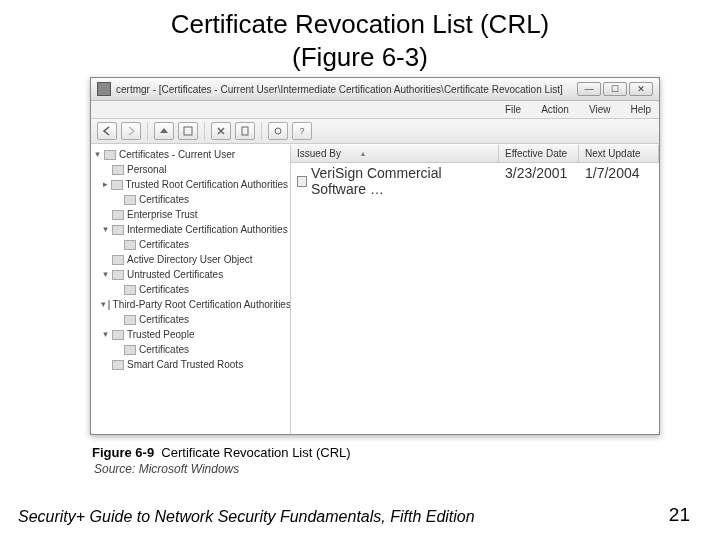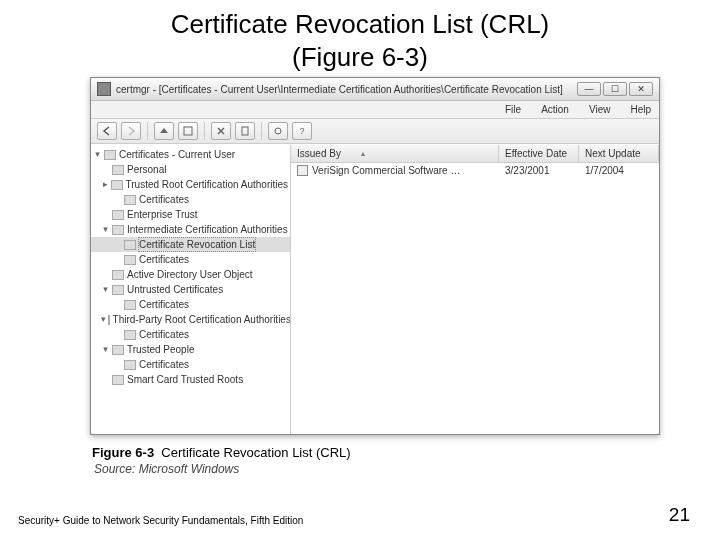--- a/index.html
+++ b/index.html
@@ -117,41 +117,42 @@
   .col {
     padding: 3px 6px;
     border-right:1px solid #ccc;
     font-size:10px;
   }
   .c1{flex:1;display:flex;align-items:center;gap:20px;}
   .c2{width:80px;}
   .c3{width:80px;}
   .rows{flex:1;}
   .row{display:flex;padding:2px 0;}
-  .row .cell{padding:0 6px;font-size:10px;}
+  .row .cell{padding:0 6px;font-size:14px;}
   .row .cell.c1f{flex:1;display:flex;align-items:center;gap:4px;}
   .row .cell.c2f{width:80px;}
   .row .cell.c3f{width:80px;}
   .cert-icon{width:11px;height:11px;border:1px solid #888;background:#eee;}
   .sort-caret{font-size:8px;color:#777;}
   .caption {
     margin: 10px 0 2px 92px;
     font-size: 13px;
   }
   .caption .fignum{font-weight:bold;}
   .source {
     margin: 0 0 0 94px;
     font-size: 12px;
     font-style: italic;
     color:#444;
   }
   .footer-left {
     position:absolute;
     left: 18px; bottom: 14px;
-    font-size: 10px;
+    font-size: 16px;
+    font-style: italic;
   }
   .footer-right {
     position:absolute;
     right: 30px; bottom: 14px;
     font-size: 19px;
   }
   svg{display:block;}
 </style>
 </head>
 <body>
@@ -245,25 +246,20 @@
         <div class="node ind1">
           <span class="tw"></span>
           <span class="fi"></span>
           <span class="lbl">Enterprise Trust</span>
         </div>
         <div class="node ind1">
           <span class="tw">▾</span>
           <span class="fi"></span>
           <span class="lbl">Intermediate Certification Authorities</span>
         </div>
-        <div class="node ind2 sel">
-          <span class="tw"></span>
-          <span class="fi"></span>
-          <span class="lbl">Certificate Revocation List</span>
-        </div>
         <div class="node ind2">
           <span class="tw"></span>
           <span class="fi"></span>
           <span class="lbl">Certificates</span>
         </div>
         <div class="node ind1">
           <span class="tw"></span>
           <span class="fi"></span>
           <span class="lbl">Active Directory User Object</span>
         </div>
@@ -320,18 +316,18 @@
             </div>
             <div class="cell c2f">3/23/2001</div>
             <div class="cell c3f">1/7/2004</div>
           </div>
         </div>
     </div>
   </div>
 </div>
 
 <div class="caption">
-  <span class="fignum">Figure 6-3</span>&nbsp;&nbsp;<span>Certificate Revocation List (CRL)</span>
+  <span class="fignum">Figure 6-9</span>&nbsp;&nbsp;<span>Certificate Revocation List (CRL)</span>
 </div>
 <div class="source">Source: Microsoft Windows</div>
 
 <div class="footer-left">Security+ Guide to Network Security Fundamentals, Fifth Edition</div>
 <div class="footer-right">21</div>
 
 </body></html>

